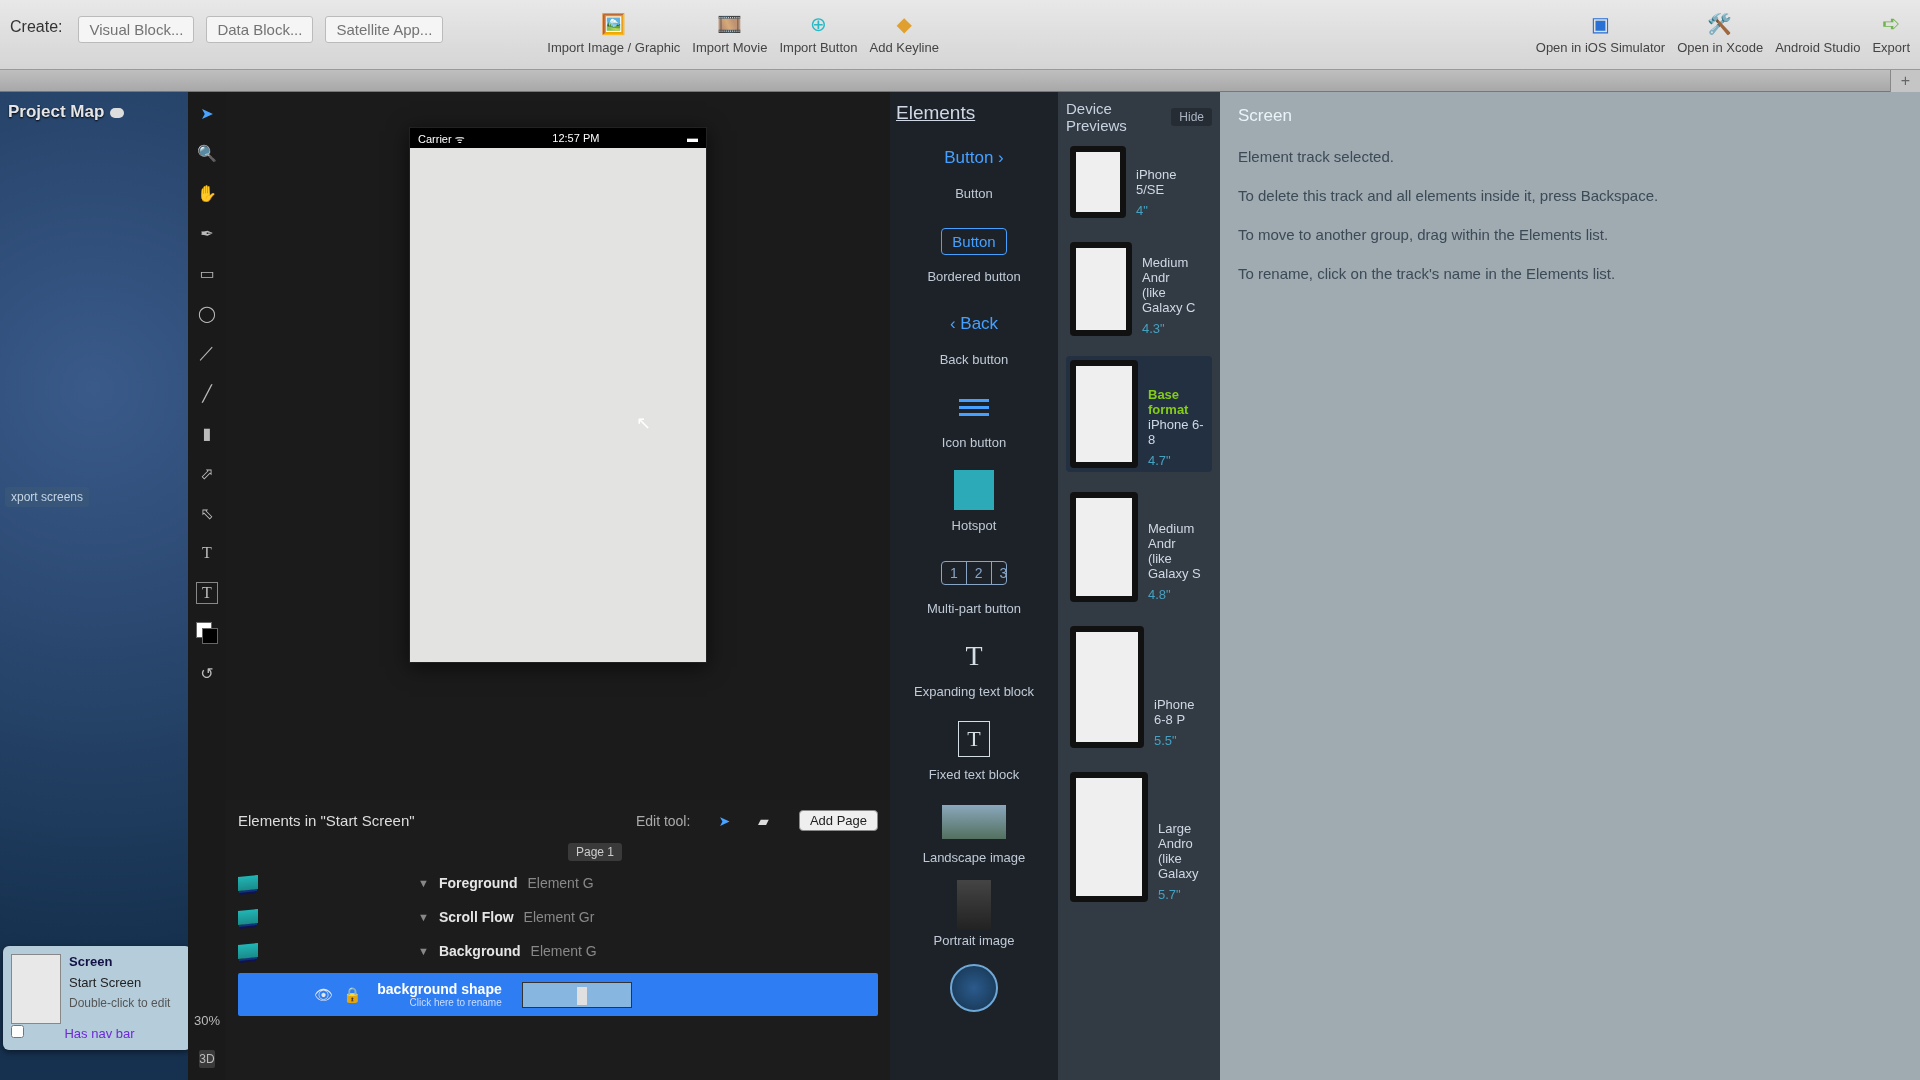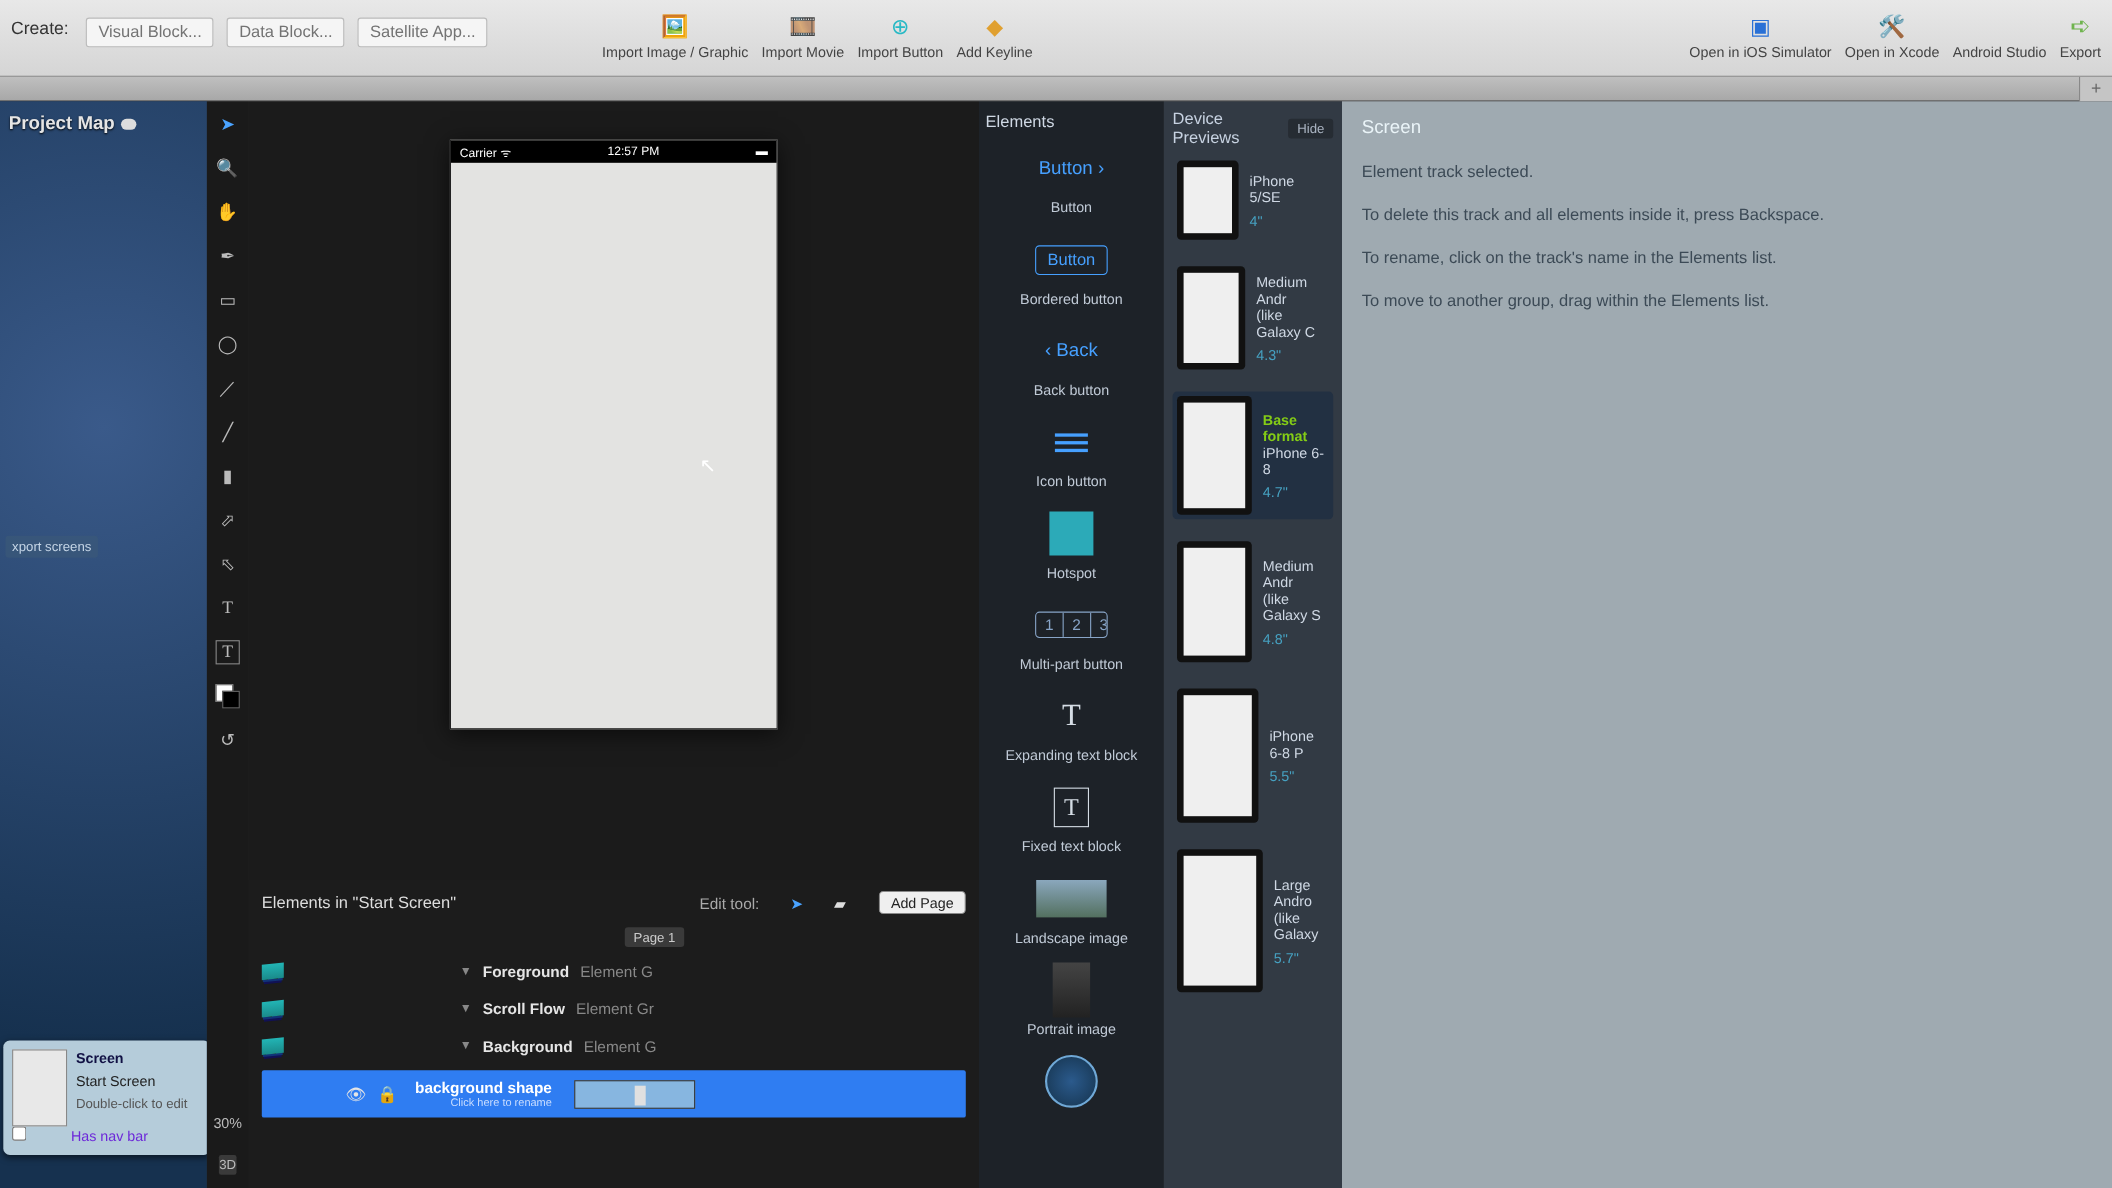--- a/index.html
+++ b/index.html
@@ -70,21 +70,21 @@
 .tri{color:#888;font-size:11px;}
 .track-row.selected{background:#2f7df2;color:#fff;padding:8px 6px;border-radius:2px;}
 .track-row.selected .track-name{color:#fff;}
 .vis-eye,.lock{font-size:15px;color:#e5e5e5;}
 .rename-hint{font-size:10px;color:#c9ddff;display:block;}
 .clip{width:110px;height:26px;background:#87b6e0;border:1px solid #333;margin-left:10px;position:relative;}
 .clip::after{content:"";position:absolute;left:50%;top:4px;width:10px;height:18px;background:#e0e0e0;}
 
 
 .elements-panel{width:168px;background:#1d2228;color:#d5dde5;padding:10px 6px;overflow-y:auto;}
-.elements-panel h3{font-size:15px;font-weight:normal;color:#cfd8e4;margin-bottom:12px;}
+.elements-panel h3{font-size:19px;font-weight:normal;color:#cfd8e4;margin-bottom:12px;text-decoration:underline;}
 .elib-item{display:flex;flex-direction:column;align-items:center;margin-bottom:18px;font-size:13px;color:#c0cad6;cursor:pointer;}
 .elib-preview{width:66px;height:44px;display:flex;align-items:center;justify-content:center;margin-bottom:6px;}
 .btn-link{color:#46a0ff;font-size:17px;}
 .btn-border{border:1px solid #46a0ff;color:#46a0ff;padding:4px 10px;border-radius:4px;font-size:15px;}
 .btn-back{color:#46a0ff;font-size:17px;}
 .icon-lines{width:30px;display:flex;flex-direction:column;gap:4px;}
 .icon-lines span{height:3px;background:#46a0ff;}
 .hotspot-sq{width:40px;height:40px;background:#2caab8;}
 .seg{display:flex;border:1px solid #88a5c8;border-radius:4px;overflow:hidden;}
 .seg span{padding:3px 8px;color:#88a5c8;border-right:1px solid #88a5c8;font-size:14px;}
@@ -92,21 +92,21 @@
 .bigT{font-family:Georgia,serif;font-size:28px;color:#d5dde5;}
 .boxT{border:1px solid #d5dde5;padding:4px 8px;font-family:Georgia,serif;font-size:22px;color:#d5dde5;}
 .land-img{width:64px;height:34px;background:linear-gradient(#8aa7bd,#53705f);}
 .port-img{width:34px;height:50px;background:linear-gradient(#444,#222);}
 .globe{width:48px;height:48px;border-radius:50%;background:radial-gradient(circle,#2b5a8c,#15334d);border:2px solid #6fa8d6;}
 
 
 .devices-panel{width:162px;background:#323a44;color:#c7d2e1;padding:8px 8px;overflow-y:auto;}
 .devices-head{display:flex;align-items:center;gap:8px;font-size:15px;margin-bottom:8px;}
 .hide-btn{background:#262c33;color:#aab4c2;border:none;padding:2px 8px;font-size:12px;border-radius:3px;cursor:pointer;margin-left:auto;}
-.dev-row{display:flex;gap:10px;align-items:center;margin-bottom:16px;cursor:pointer;padding:4px;border-radius:4px;}
+.dev-row{display:flex;gap:10px;align-items:flex-end;margin-bottom:16px;cursor:pointer;padding:4px;border-radius:4px;}
 .dev-row.active{background:#223042;}
 .dev-frame{background:#111;padding:6px;border-radius:4px;}
 .dev-screen{background:#efefef;}
 .dev-info{font-size:13px;}
 .dev-name{color:#cfd8e4;}
 .dev-name.active{color:#84cc16;font-weight:bold;}
 .dev-size{color:#46a0c0;font-size:13px;margin-top:6px;}
 
 
 .inspector{flex:1;min-width:300px;background:#9faab1;color:#2e3a45;padding:14px 18px;font-size:15px;}
@@ -393,17 +393,17 @@
     <div class="dev-size">5.7"</div>
   </div>
         </div>
       </div>
   </div>
 
   <div class="inspector">
     <h3>Screen</h3>
     <p>Element track selected.</p>
     <p>To delete this track and all elements inside it, press Backspace.</p>
+    <p>To move to another group, drag within the Elements list.</p>
     <p>To rename, click on the track's name in the Elements list.</p>
-    <p>To move to another group, drag within the Elements list.</p>
   </div>
 
 </div>
 
 </body></html>

